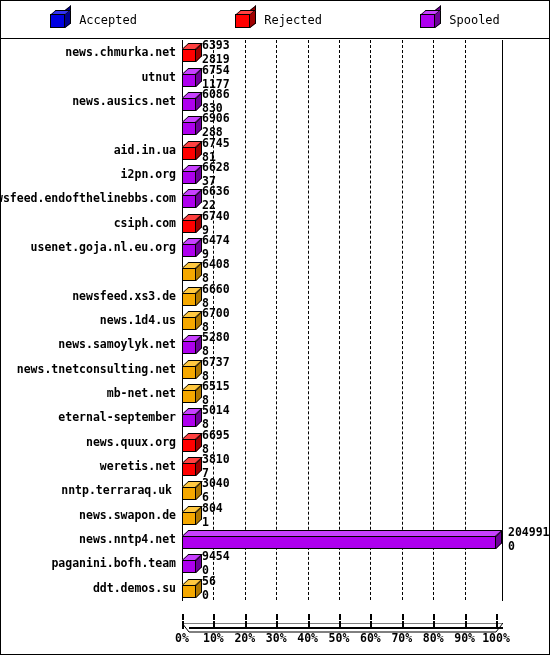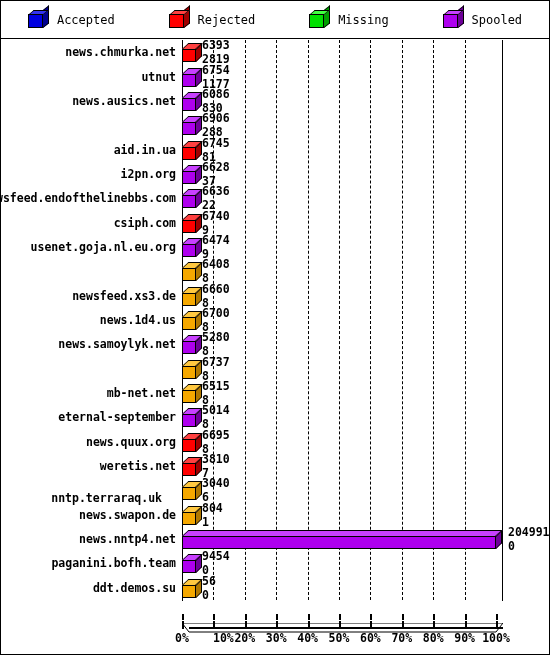--- a/index.html
+++ b/index.html
@@ -248,28 +248,20 @@
       <div class="legend-item">
         <span class="legend-cube">
           <span class="face-side" style="background: rgb(160, 0, 0);"></span>
           <span class="cap" style="background: rgb(255, 64, 64);"></span>
           <span class="face-front" style="background: rgb(255, 0, 0);"></span>
         </span>
         <span class="legend-label">Rejected</span>
       </div>
       <div class="legend-item">
         <span class="legend-cube">
-          <span class="face-side" style="background: rgb(0, 160, 0);"></span>
-          <span class="cap" style="background: rgb(64, 255, 64);"></span>
-          <span class="face-front" style="background: rgb(0, 224, 0);"></span>
-        </span>
-        <span class="legend-label">Missing</span>
-      </div>
-      <div class="legend-item">
-        <span class="legend-cube">
           <span class="face-side" style="background: rgb(110, 0, 153);"></span>
           <span class="cap" style="background: rgb(200, 64, 255);"></span>
           <span class="face-front" style="background: rgb(174, 0, 238);"></span>
         </span>
         <span class="legend-label">Spooled</span>
       </div>
     </div>
 
   <div id="plot">
     <div id="labels-col">
@@ -277,25 +269,26 @@
         <div class="cat-label" style="top: 30.5217px; right: 3px;">utnut</div>
         <div class="cat-label" style="top: 54.8696px; right: 3px;">news.ausics.net</div>
         <div class="cat-label" style="top: 103.565px; right: 3px;">aid.in.ua</div>
         <div class="cat-label" style="top: 127.913px; right: 3px;">i2pn.org</div>
         <div class="cat-label" style="top: 152.261px; right: 3px;">newsfeed.endofthelinebbs.com</div>
         <div class="cat-label" style="top: 176.609px; right: 3px;">csiph.com</div>
         <div class="cat-label" style="top: 200.957px; right: 3px;">usenet.goja.nl.eu.org</div>
         <div class="cat-label" style="top: 249.652px; right: 3px;">newsfeed.xs3.de</div>
         <div class="cat-label" style="top: 274px; right: 3px;">news.1d4.us</div>
         <div class="cat-label" style="top: 298.348px; right: 3px;">news.samoylyk.net</div>
+        <div class="cat-label" style="top: 322.696px; right: 3px;">news.tnetconsulting.net</div>
         <div class="cat-label" style="top: 347.043px; right: 3px;">mb-net.net</div>
         <div class="cat-label" style="top: 371.391px; right: 3px;">eternal-september</div>
         <div class="cat-label" style="top: 395.739px; right: 3px;">news.quux.org</div>
         <div class="cat-label" style="top: 420.087px; right: 3px;">weretis.net</div>
-        <div class="cat-label" style="top: 444.435px; right: 17px; margin-top: 8px;">nntp.terraraq.uk</div>
+        <div class="cat-label" style="top: 444.435px; right: 7px;">nntp.terraraq.uk</div>
         <div class="cat-label" style="top: 468.783px; right: 3px;">news.swapon.de</div>
         <div class="cat-label" style="top: 493.13px; right: 3px;">news.nntp4.net</div>
         <div class="cat-label" style="top: 517.478px; right: 3px;">paganini.bofh.team</div>
         <div class="cat-label" style="top: 541.826px; right: 3px;">ddt.demos.su</div>
       </div>
     <div id="axis-left"></div>
     <div id="axis-right"></div>
     <div id="bars-region">
         <div class="gridline" style="left: 31.4px;"></div>
         <div class="gridline" style="left: 62.8px;"></div>
@@ -471,21 +464,21 @@
     <div id="xaxis">
       <div id="xaxis-depth"><svg width="321" height="12">
             <polygon points="0,0 321,0 314,9 7,9" fill="#ffffff" stroke="#000000" stroke-width="1"></polygon>
           </svg></div>
       <div id="xaxis-line"></div>
     <div class="tick-back" style="left: 181px;"></div>
         <div class="tick" style="left: 181px;"></div>
         <div class="xtick-label" style="left: 181px;">0%</div>
         <div class="tick-back" style="left: 212.4px;"></div>
         <div class="tick" style="left: 212.4px;"></div>
-        <div class="xtick-label" style="left: 212.4px; margin-left: 10px;">10%</div>
+        <div class="xtick-label" style="left: 212.4px;">10%</div>
         <div class="tick-back" style="left: 243.8px;"></div>
         <div class="tick" style="left: 243.8px;"></div>
         <div class="xtick-label" style="left: 243.8px;">20%</div>
         <div class="tick-back" style="left: 275.2px;"></div>
         <div class="tick" style="left: 275.2px;"></div>
         <div class="xtick-label" style="left: 275.2px;">30%</div>
         <div class="tick-back" style="left: 306.6px;"></div>
         <div class="tick" style="left: 306.6px;"></div>
         <div class="xtick-label" style="left: 306.6px;">40%</div>
         <div class="tick-back" style="left: 338px;"></div>

